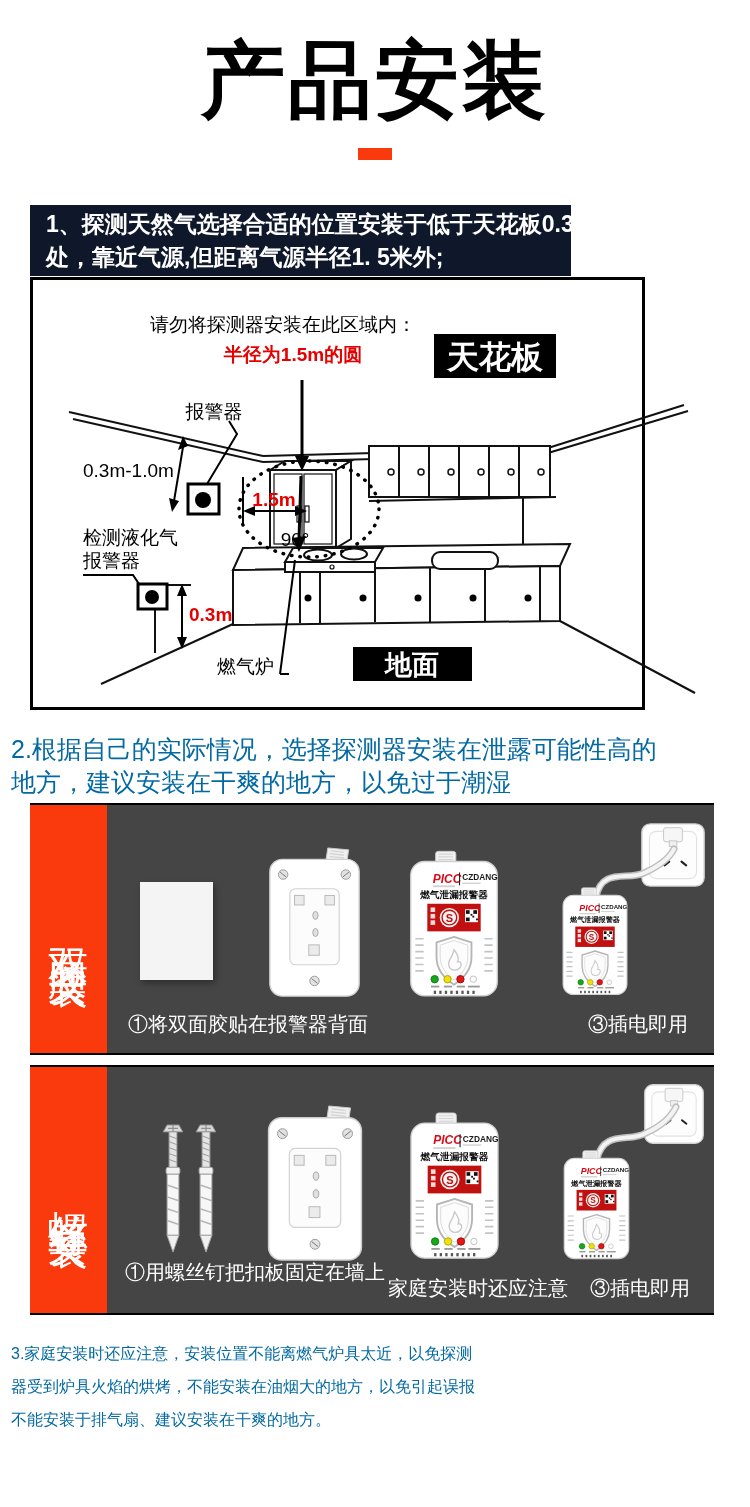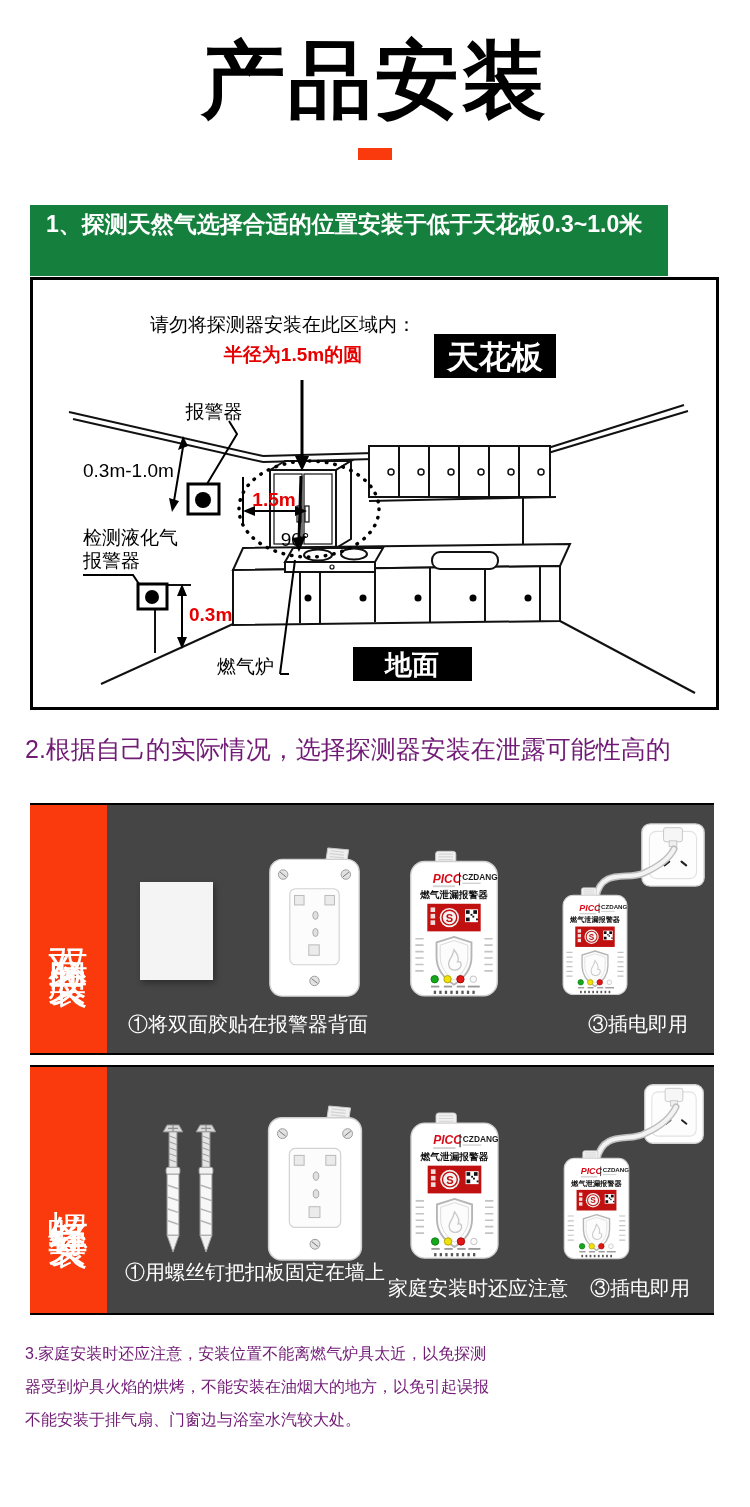--- a/index.html
+++ b/index.html
@@ -6,31 +6,31 @@
   #page{position:relative;width:750px;height:1507px;background:#fff;overflow:hidden;
         font-family:Liberation Sans, sans-serif;color:#000;}
   .abs{position:absolute;}
 
   
   #title{left:0;right:0;top:38px;text-align:center;font-size:84px;line-height:1;
          font-weight:900;letter-spacing:3px;color:#000;}
   #title-dash{left:358px;top:148px;width:34px;height:12px;background:#fa3a0c;}
 
   
-  #banner{left:30px;top:205px;width:638px;height:71px;background:#15803d;color:#fff;
+  #banner{left:30px;top:205px;width:541px;height:71px;background:#0f172a;color:#fff;
           font-size:23px;font-weight:700;line-height:33px;padding-top:3px;box-sizing:border-box;}
   #banner div{padding-left:16px;white-space:nowrap;}
 
   
-  #diagram-box{left:30px;top:277px;width:689px;height:433px;border:3px solid #000;
+  #diagram-box{left:30px;top:277px;width:615px;height:433px;border:3px solid #000;
                box-sizing:border-box;background:#fff;}
   #diagram-box svg{position:absolute;left:0;top:0;width:683px;height:427px;}
 
   
-  .note{left:25px;width:715px;font-size:25px;line-height:33px;color:#701a75;}
+  .note{left:11px;width:715px;font-size:25px;line-height:33px;color:#0369a1;}
   #note2{top:733px;}
   #note3{top:1337px;font-size:16px;}
 
   
   .section{left:30px;width:684px;background:#454545;border-top:2px solid #000;
            border-bottom:2px solid #000;box-sizing:content-box;}
   #tape-section{top:803px;height:248px;}
   #screw-section{top:1065px;height:246px;}
   .side-label{position:absolute;left:0;top:0;bottom:0;width:77px;background:#fa3a0c;
               color:#fff;display:flex;align-items:center;justify-content:center;
@@ -134,20 +134,21 @@
   </defs>
 </svg>
 
 <div id="page">
 
   <div id="title" class="abs">产品安装</div>
   <div id="title-dash" class="abs"></div>
 
   <div id="banner" class="abs">
     <div>1、探测天然气选择合适的位置安装于低于天花板0.3~1.0米</div>
+    <div>处，靠近气源,但距离气源半径1. 5米外;</div>
   </div>
 
   <div id="diagram-box" class="abs">
     <svg viewBox="0 0 683 427">
 
       <text x="250" y="51" text-anchor="middle" font-size="19" fill="#000">请勿将探测器安装在此区域内：</text>
       <text x="260" y="81" text-anchor="middle" font-size="19" font-weight="bold" fill="#e60000">半径为1.5m的圆</text>
 
       <rect x="401" y="54" width="122" height="44" fill="#000"></rect>
       <text x="462" y="88" text-anchor="middle" font-size="32" font-weight="bold" fill="#fff">天花板</text>
@@ -232,20 +233,21 @@
       <text x="156" y="341" font-size="19" font-weight="bold" fill="#e60000">0.3m</text>
       <text x="184" y="393" font-size="19">燃气炉</text>
 
       <rect x="320" y="367" width="119" height="34" fill="#000"></rect>
       <text x="379" y="394" text-anchor="middle" font-size="27" font-weight="bold" fill="#fff">地面</text>
     </svg>
   </div>
 
   <div id="note2" class="abs note">
     <div>2.根据自己的实际情况，选择探测器安装在泄露可能性高的</div>
+    <div>地方，建议安装在干爽的地方，以免过于潮湿</div>
   </div>
 
   <div id="tape-section" class="abs section">
     <div class="side-label">双面胶安装</div>
     <div id="tape-pad" class="abs"></div>
     <svg class="abs" style="left:237px;top:42px" width="95" height="152" viewBox="0 0 100 160">
         <use href="#back-plate-def"></use>
       </svg>
     <svg class="abs" style="left:378px;top:44px" width="92" height="150" viewBox="0 0 100 160">
         <use href="#alarm-front-def"></use>
@@ -289,16 +291,16 @@
         <use href="#alarm-front-def"></use>
       </svg>
     <div class="cap" style="left:95px;top:192px">①用螺丝钉把扣板固定在墙上</div>
     <div class="cap" style="left:358px;top:208px">家庭安装时还应注意</div>
     <div class="cap" style="left:560px;top:208px">③插电即用</div>
   </div>
 
   <div id="note3" class="abs note">
     <div>3.家庭安装时还应注意，安装位置不能离燃气炉具太近，以免探测</div>
     <div>器受到炉具火焰的烘烤，不能安装在油烟大的地方，以免引起误报</div>
-    <div>不能安装于排气扇、门窗边与浴室水汽较大处。</div>
+    <div>不能安装于排气扇、建议安装在干爽的地方。</div>
   </div>
 
 </div>
 
 </body></html>

